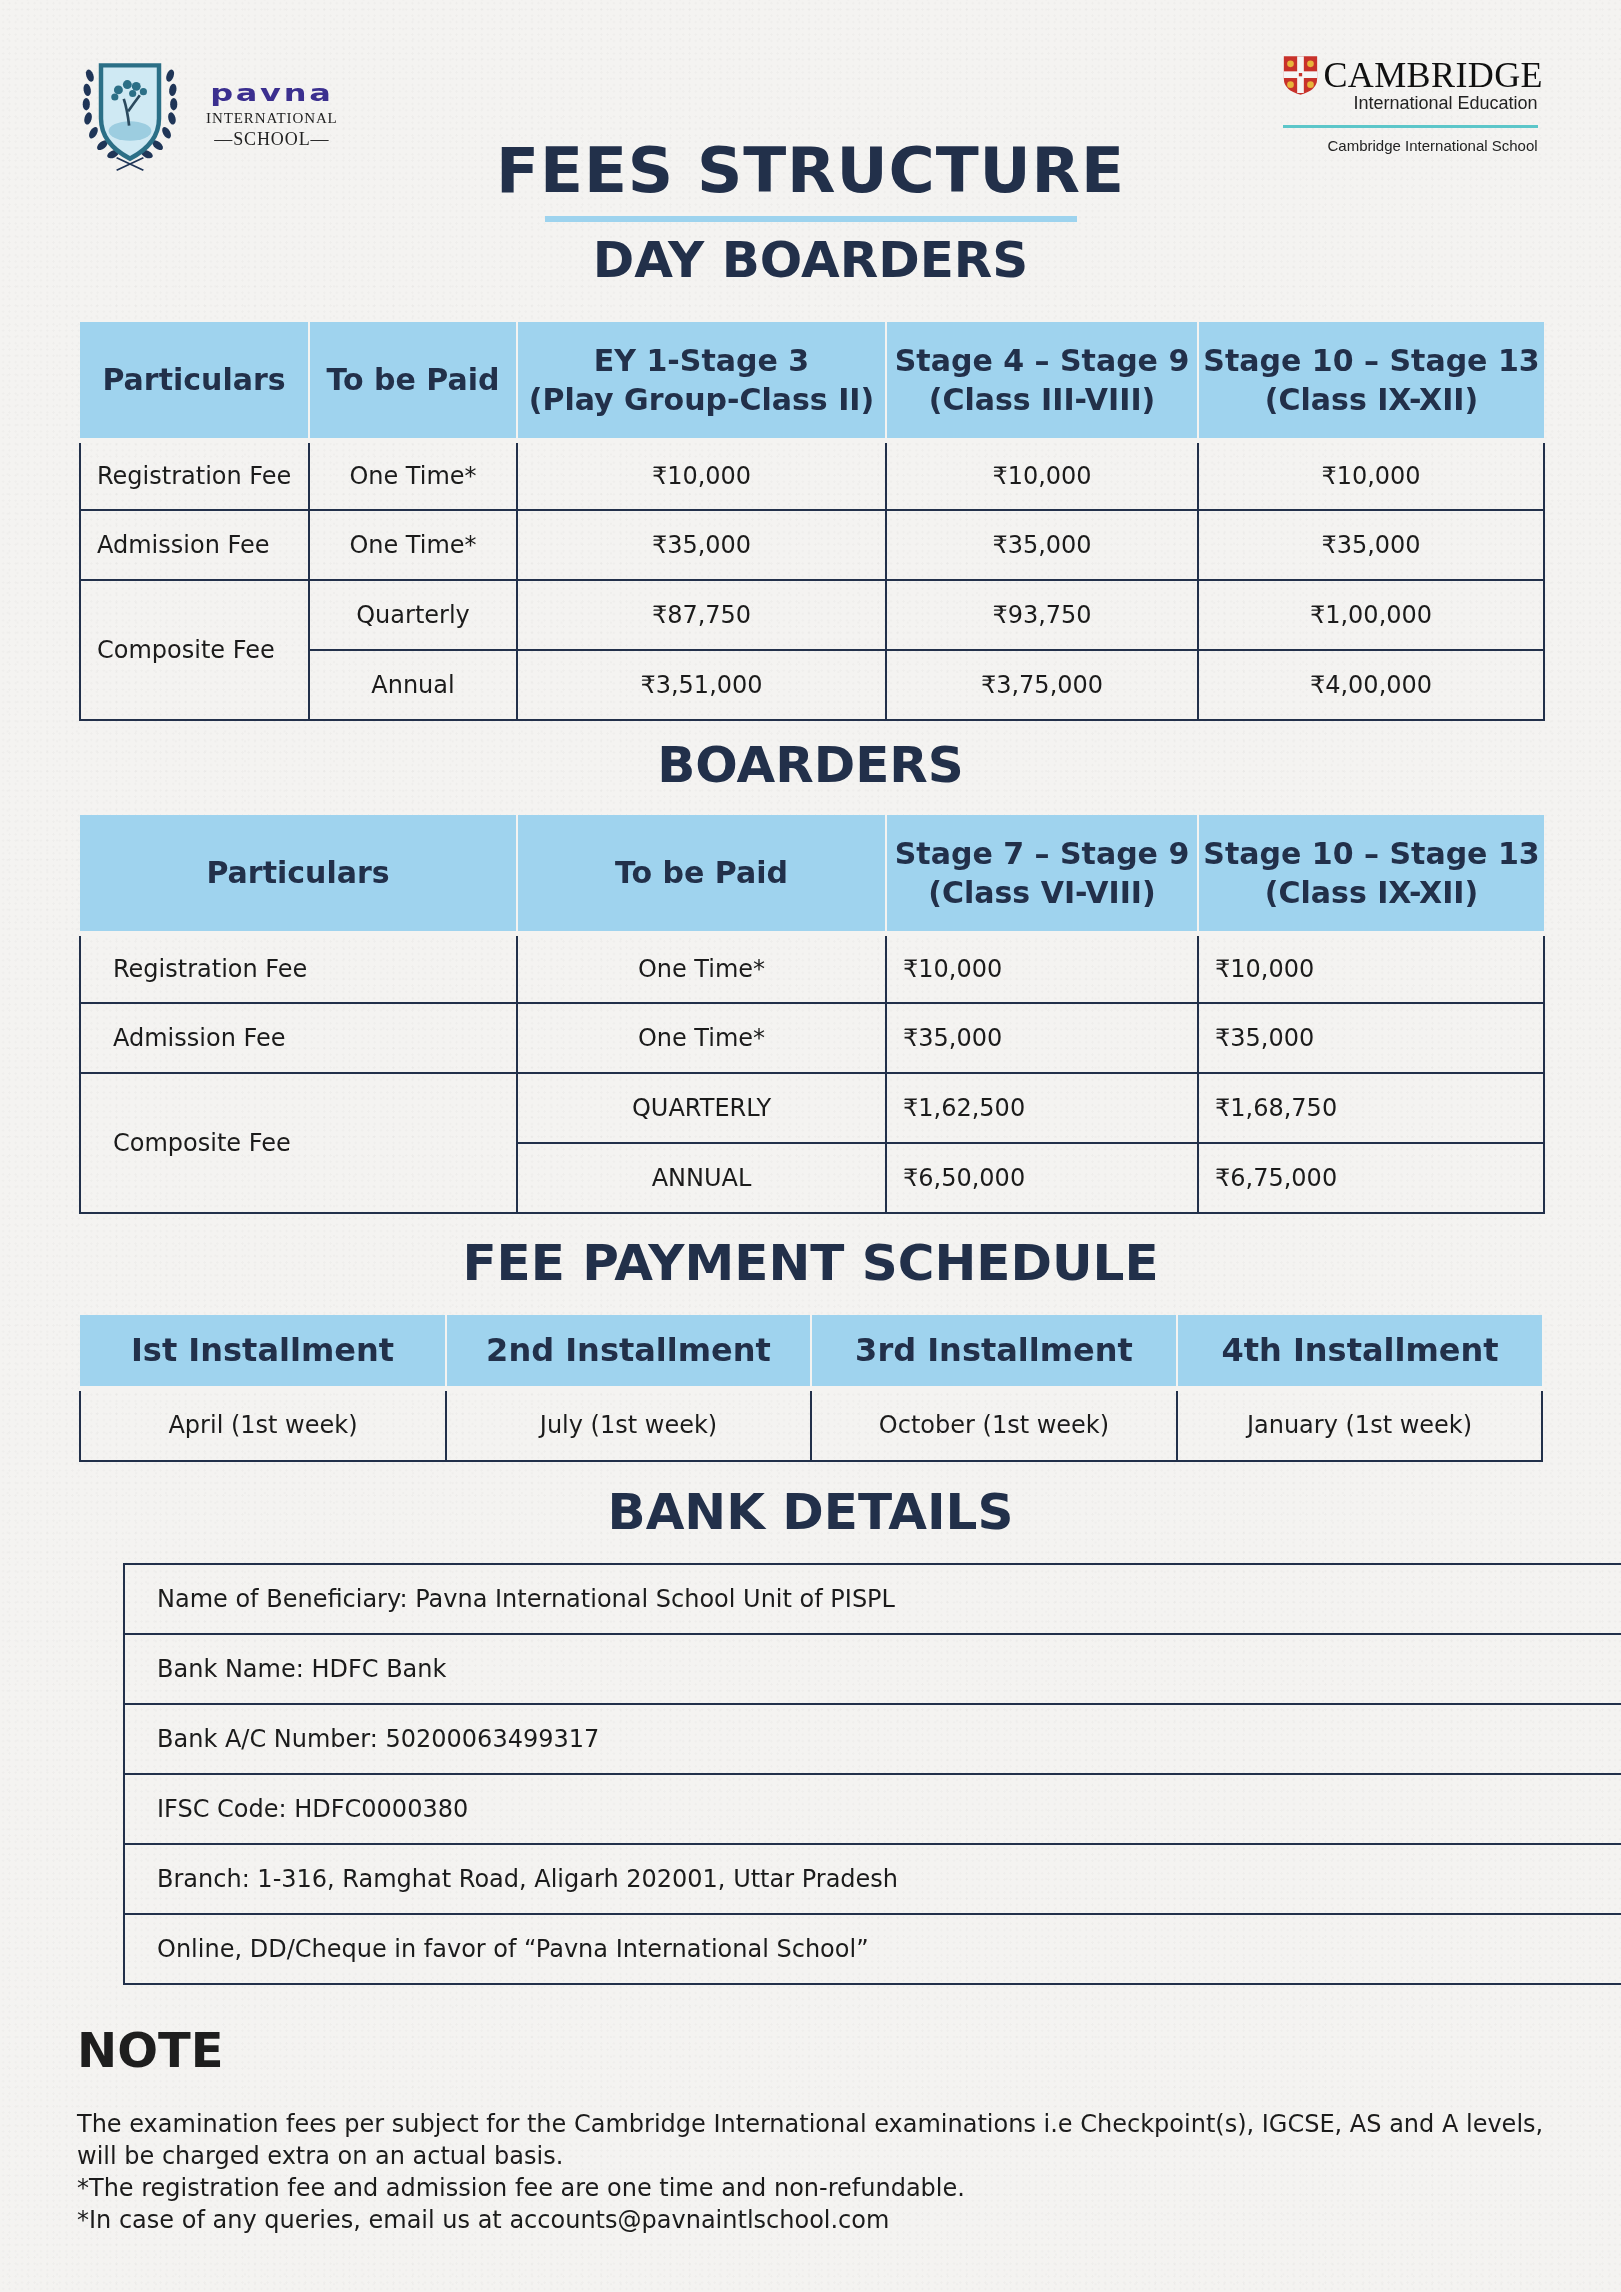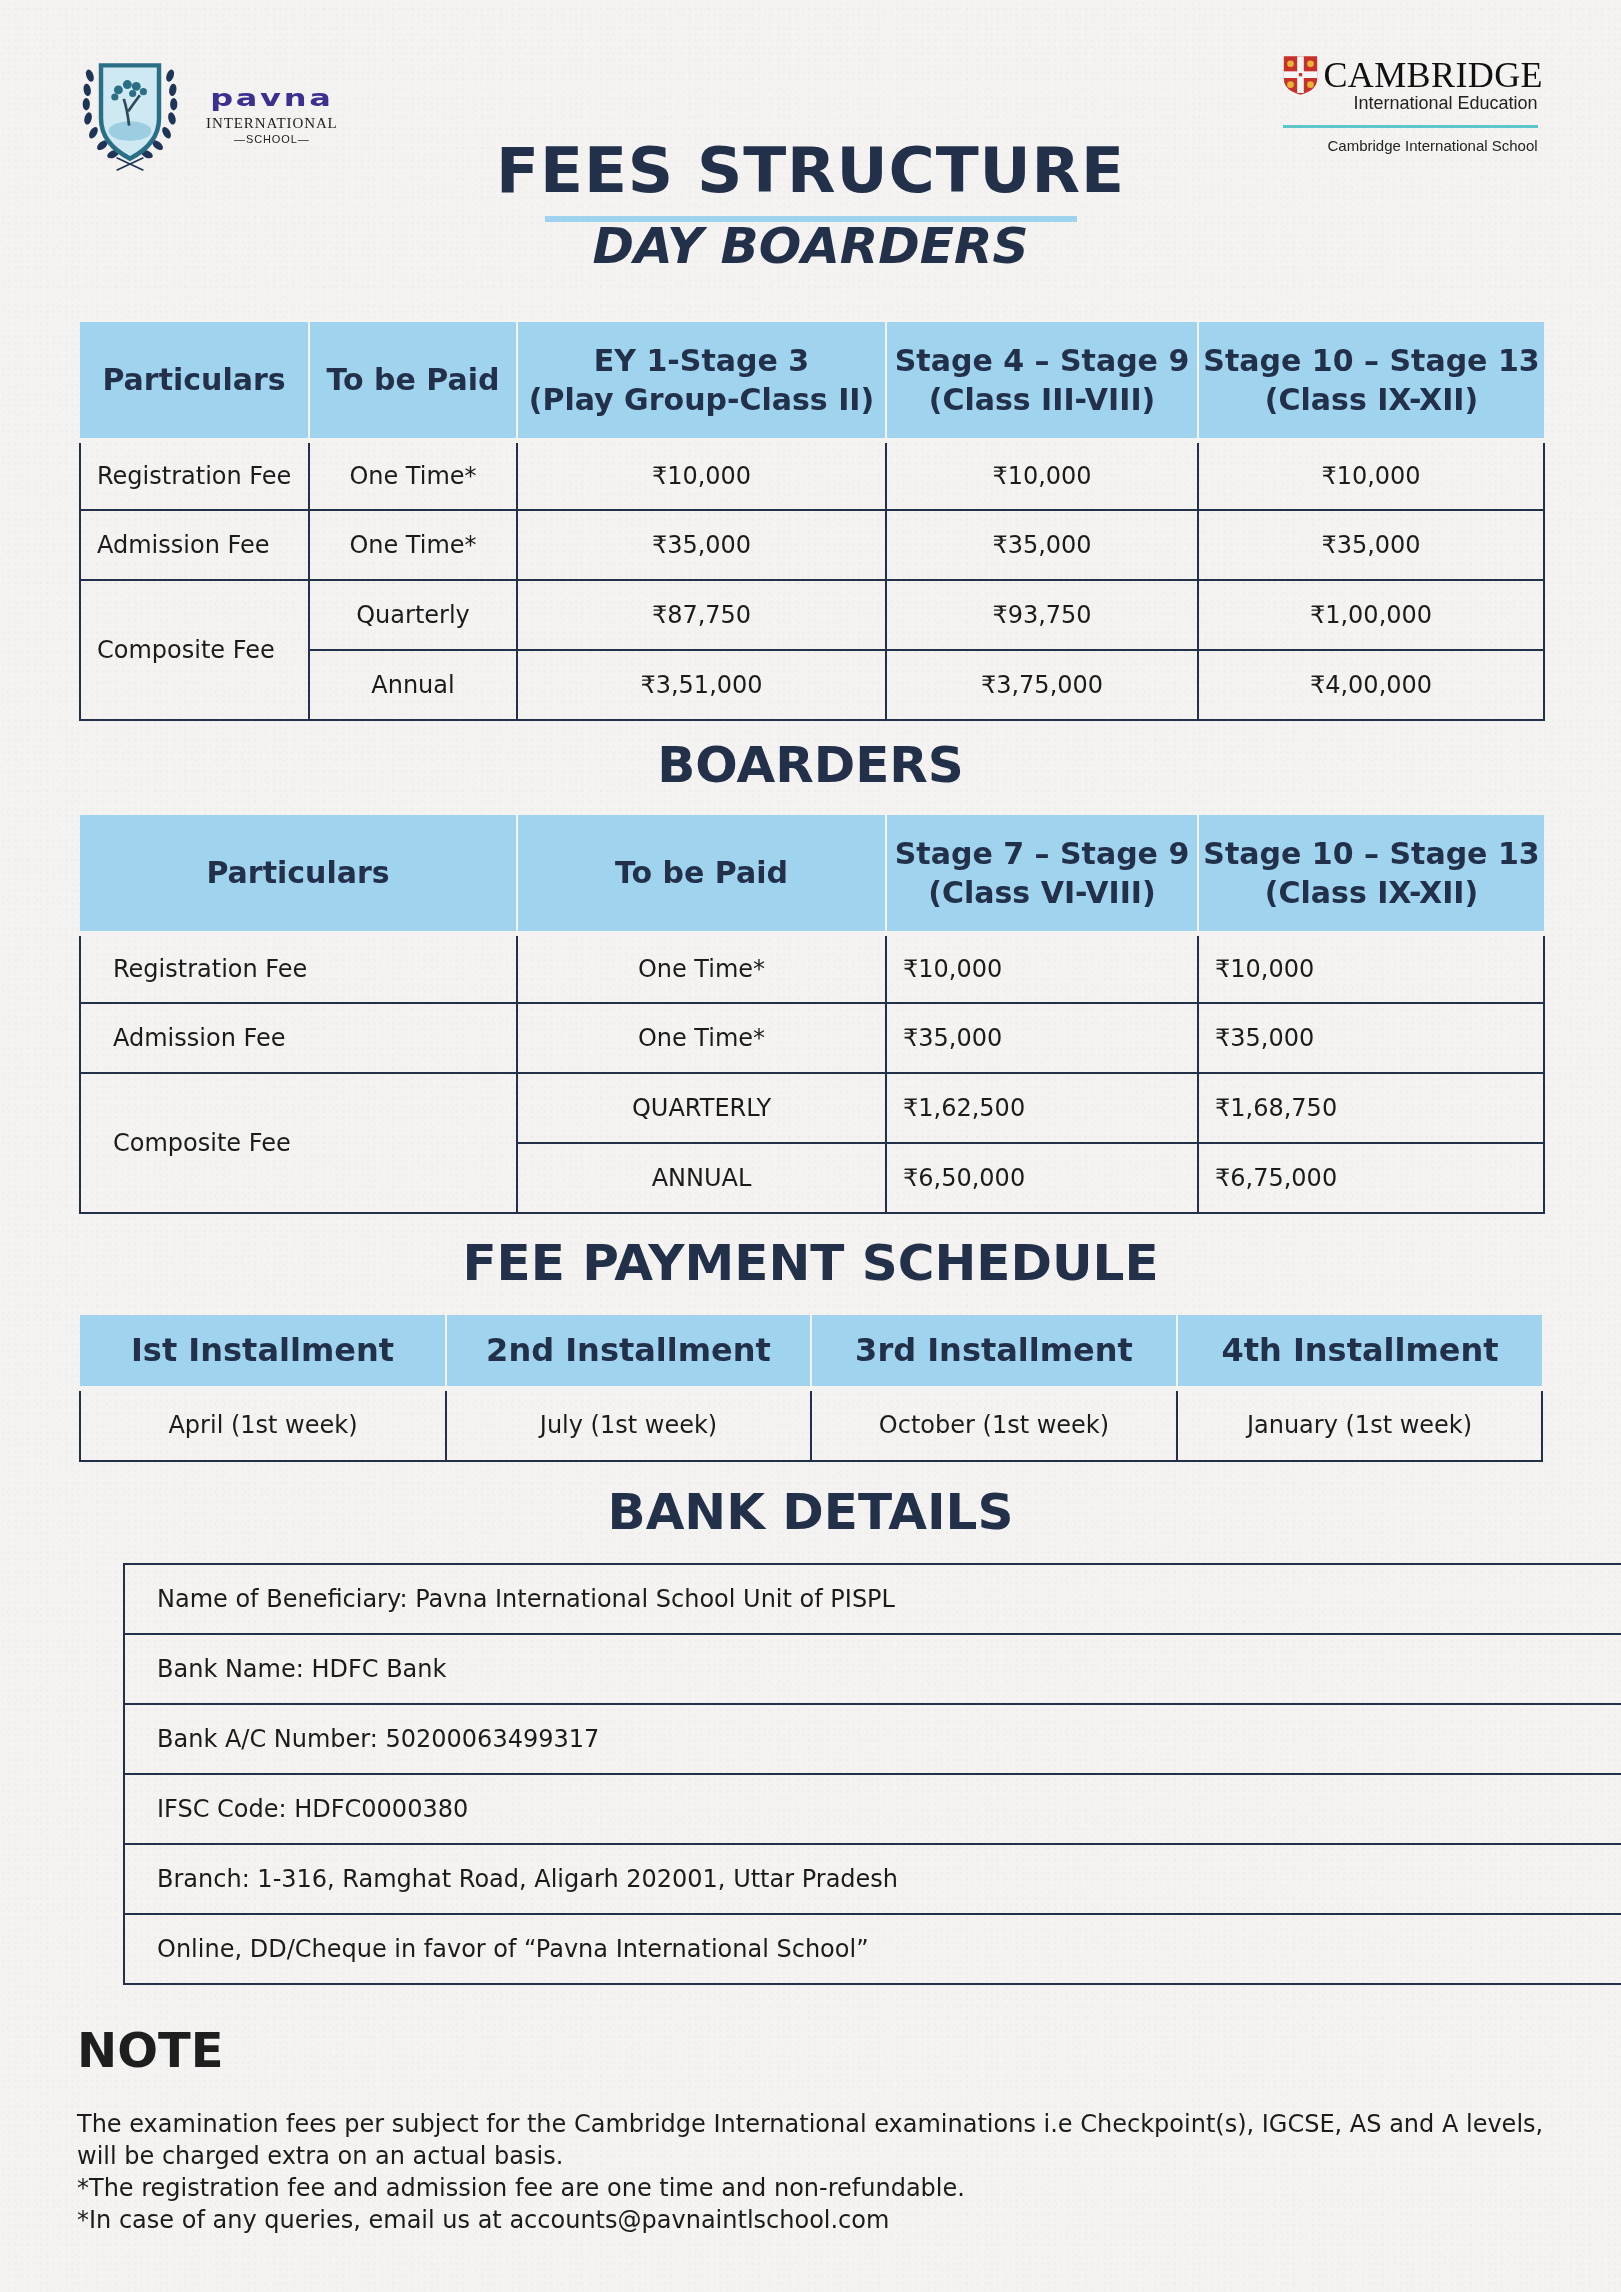--- a/index.html
+++ b/index.html
@@ -20,21 +20,21 @@
   
   .pavna-logo { position: absolute; left: 77px; top: 56px; display: flex; align-items: center; }
   .crest { width: 106px; height: 116px; }
   .pavna-text { margin-left: 23px; display: flex; flex-direction: column; align-items: center; }
   .pavna-word {
     font-family: "DejaVu Sans", sans-serif; font-weight: bold; font-size: 32px;
     color: #3b2f8f; letter-spacing: 2.7px; line-height: 30px;
     transform: scaleY(0.72); transform-origin: center;
   }
   .pavna-intl { font-family: "Liberation Serif", serif; font-size: 15px; color: #222; letter-spacing: 0.9px; margin-top: 1.8px; }
-  .pavna-school { font-family: Liberation Sans, sans-serif; font-size: 11px; color: #222; letter-spacing: 0.9px; margin-top: 1.8px; }
+  .pavna-school { font-family: Liberation Serif, serif; font-size: 18px; color: #222; letter-spacing: 0.9px; margin-top: 1.8px; }
 
   .cambridge { position: absolute; left: 1283px; top: 54px; width: 260px; }
   .camb-row { display: flex; align-items: center; }
   .camb-shield { width: 38px; height: 43px; }
   .camb-word { font-family: "Liberation Serif", serif; font-size: 36px; color: #111; margin-left: 5.4px; letter-spacing: 0.4px; line-height: 39px; }
   .camb-sub { font-family: "Liberation Sans", sans-serif; font-size: 18px; color: #222; text-align: right; margin-top: -3.6px; padding-right: 5.4px; }
   .camb-line { height: 2.7px; background: #5cc6c9; margin: 10.7px 5.4px 9px 0; }
   .camb-school { font-family: "Liberation Sans", sans-serif; font-size: 15px; color: #222; text-align: right; padding-right: 5.4px; }
 
   
@@ -148,21 +148,21 @@
     </svg>
     <div class="camb-word">CAMBRIDGE</div>
   </div>
   <div class="camb-sub">International Education</div>
   <div class="camb-line"></div>
   <div class="camb-school">Cambridge International School</div>
 </div>
 
 <div class="main-title">FEES STRUCTURE</div>
 <div class="title-rule"></div>
-<div class="section-title" style="top:217px;font-style:italic;">DAY BOARDERS</div>
+<div class="section-title" style="top:231px;">DAY BOARDERS</div>
 
 <table id="t-day">
   <colgroup>
       <col style="width:229px">
       <col style="width:208px">
       <col style="width:369px">
       <col style="width:312px">
       <col style="width:346px">
     </colgroup>
   <tbody>

